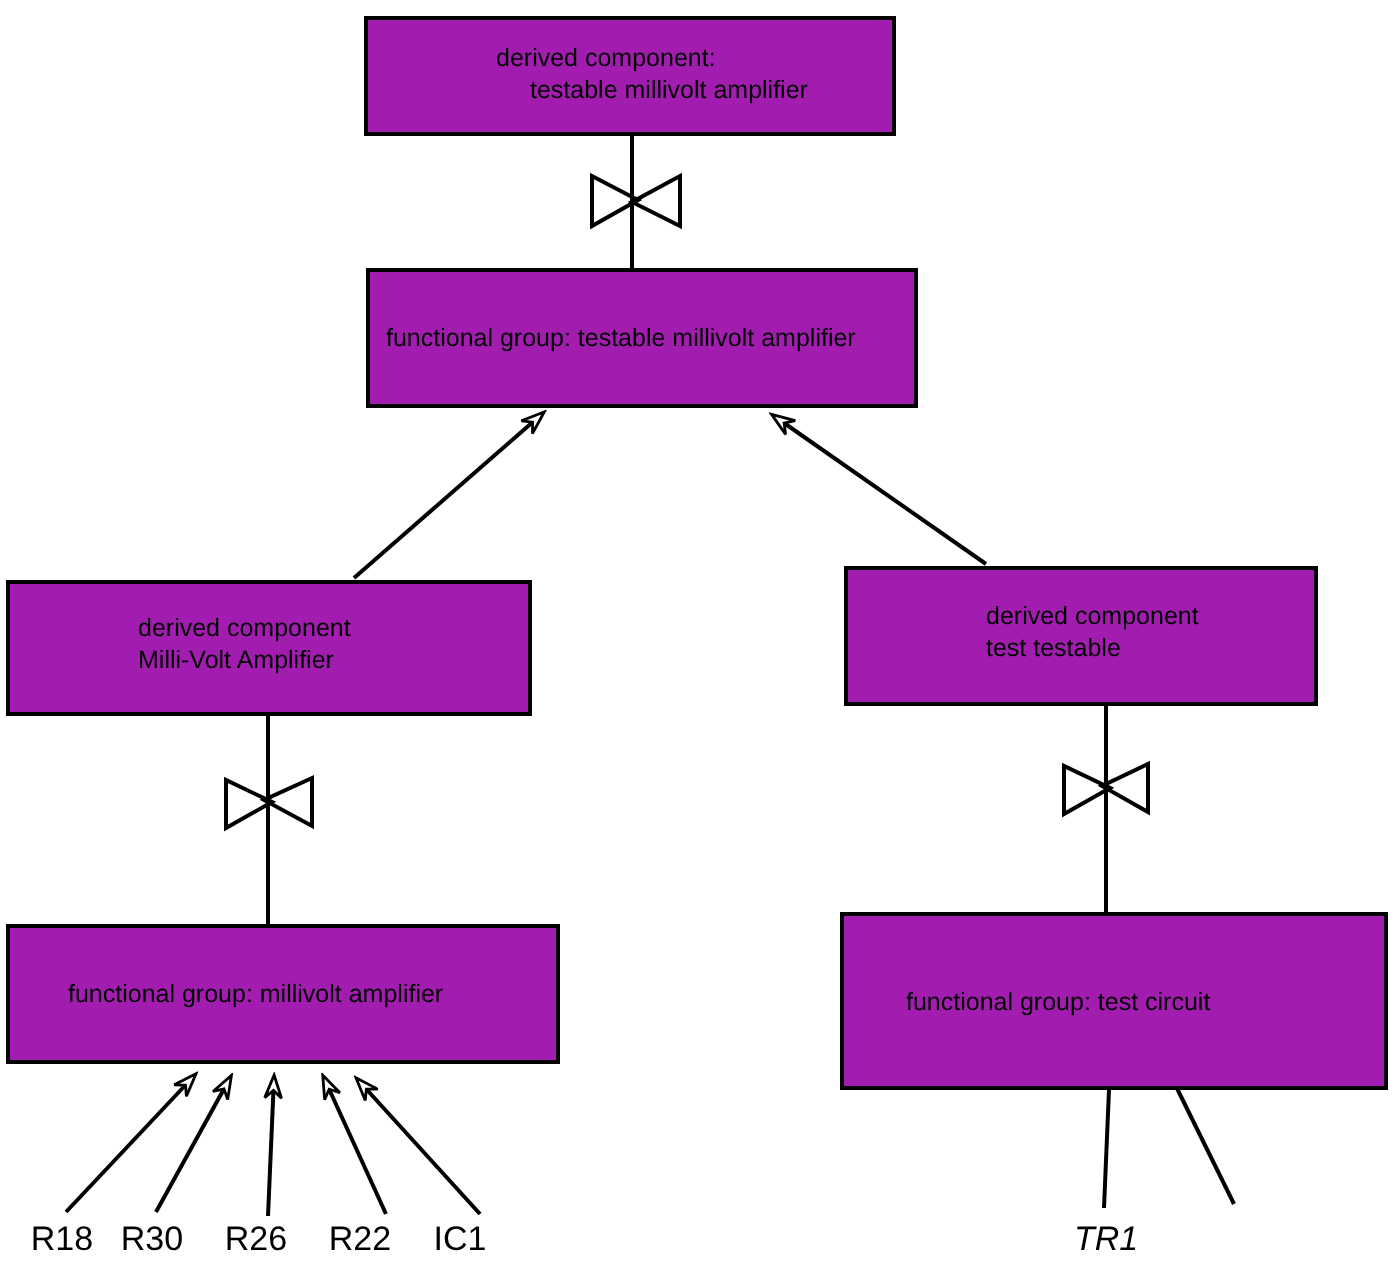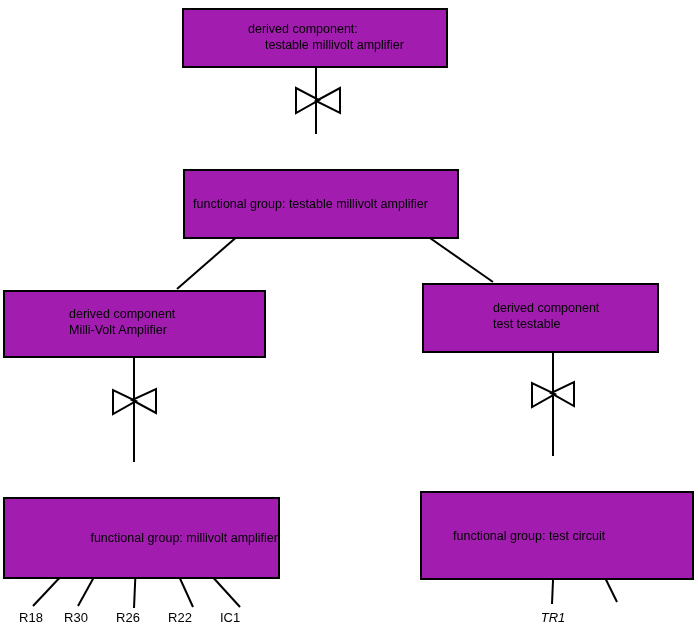--- a/index.html
+++ b/index.html
@@ -14,25 +14,25 @@
   #wires{position:absolute;left:0;top:0;width:698px;height:631px;}
   .node{
     position:absolute;
     box-sizing:border-box;
     border:2px solid #000;
     background:#a21caf;
     font-size:12.5px;
     line-height:16px;
   }
   .node .txt{position:absolute;white-space:nowrap;}
-  .vcenter{display:flex;align-items:center;margin-top:35px;}
+  .vcenter{display:flex;align-items:center;}
   .lbl{
     position:absolute;
     transform:translateX(-50%);
-    font-size:13px;
+    font-size:17px;
     white-space:nowrap;
   }
   .indent2{margin-left:17px;}
 </style>
 </head>
 <body>
 
 <div id="canvas">
 
   <svg id="wires" viewBox="0 0 698 631" xmlns="http://www.w3.org/2000/svg">
@@ -90,21 +90,21 @@
     </div>
   </div>
 
   <div class="node" style="left:422px;top:283px;width:237px;height:70px;">
     <div class="txt" style="left:69px;top:15px;">
       <div>derived component</div>
       <div>test testable</div>
     </div>
   </div>
 
-  <div class="node vcenter" style="left:3px;top:462px;width:277px;height:82px;padding-left:16px;justify-content:flex-end;">
+  <div class="node vcenter" style="left:3px;top:462px;width:277px;height:70px;padding-left:29px;">
     <span>functional group: millivolt amplifier</span>
   </div>
 
   <div class="node vcenter" style="left:420px;top:456px;width:274px;height:89px;padding-left:31px;">
     <span>functional group: test circuit</span>
   </div>
 
   <div class="lbl" style="left:31px;top:610px;">R18</div>
   <div class="lbl" style="left:76px;top:610px;">R30</div>
   <div class="lbl" style="left:128px;top:610px;">R26</div>

